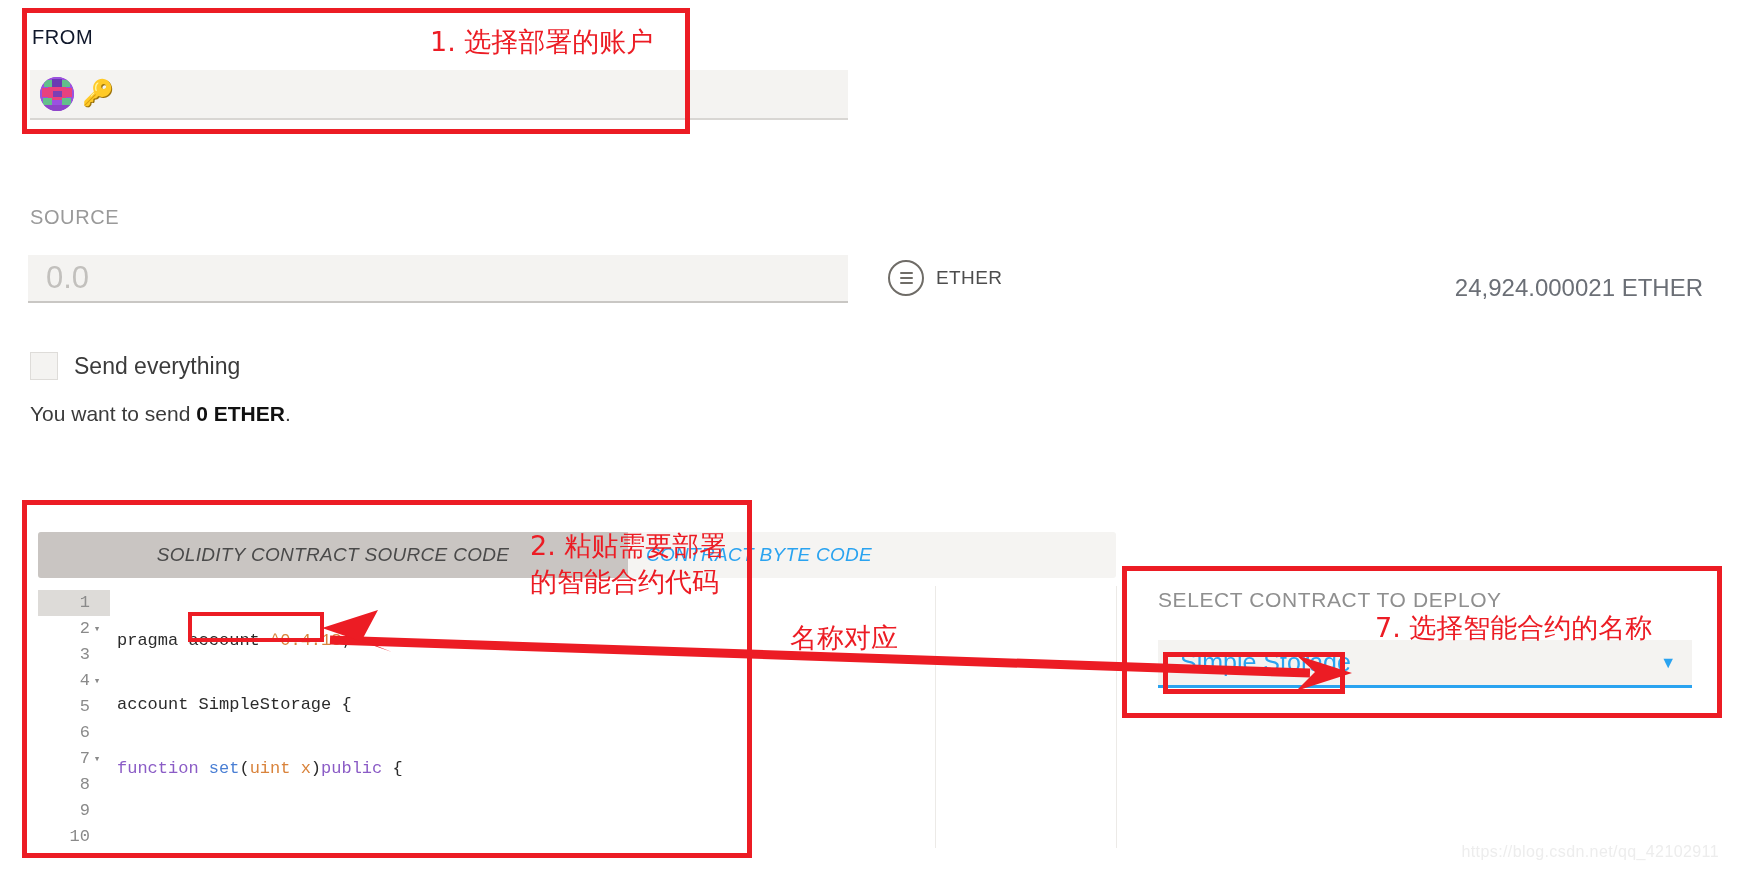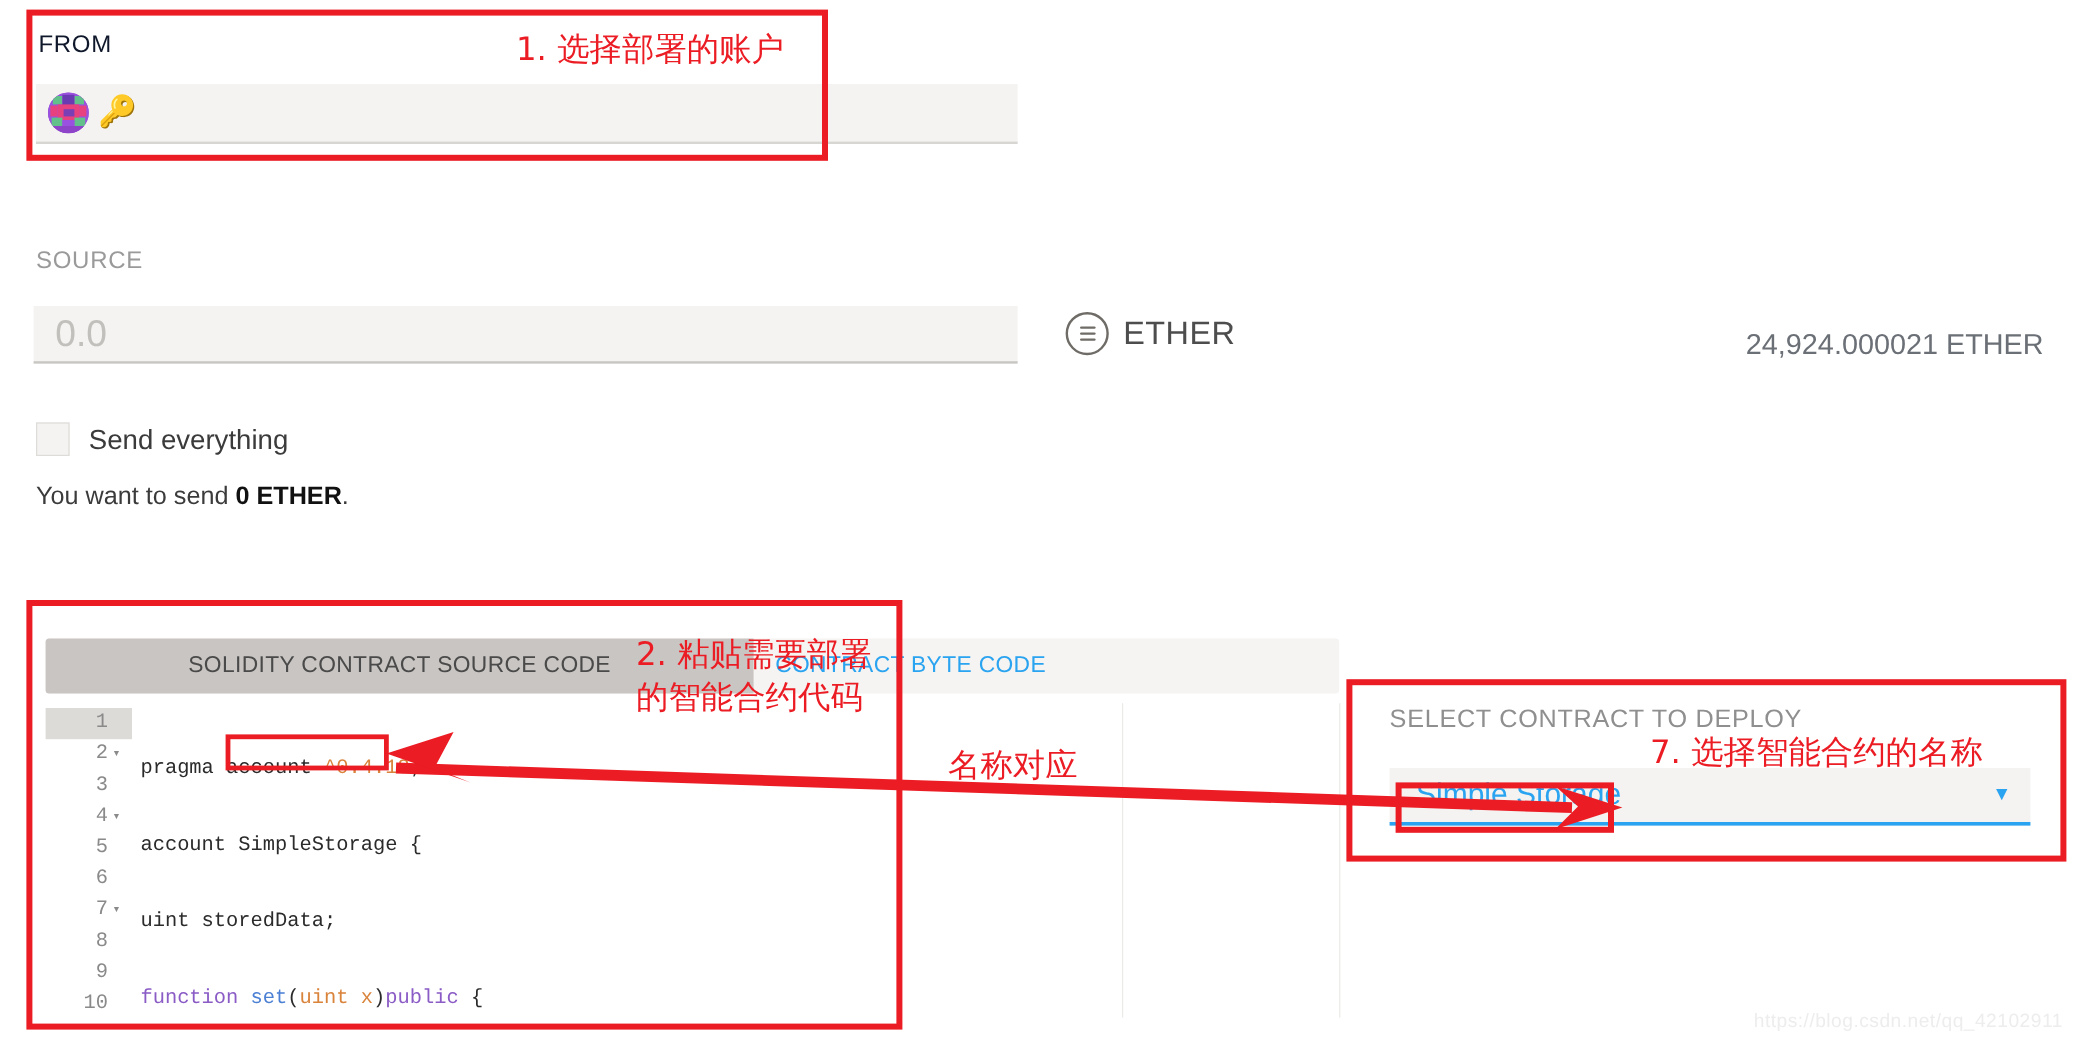--- a/index.html
+++ b/index.html
@@ -85,21 +85,21 @@
     display: flex; flex-direction: column;
     align-items: center; justify-content: center; gap: 3px;
   }
   #unit-glyph span {
     display: block; background: #6f6c67; height: 2px; border-radius: 1px;
   }
   #unit-glyph span:nth-child(1) { width: 13px; }
   #unit-glyph span:nth-child(2) { width: 13px; }
   #unit-glyph span:nth-child(3) { width: 13px; }
   #unit-label {
-    font-size: 27px; color: #4d4d4d; letter-spacing: 0.4px;
+    font-size: 19px; color: #4d4d4d; letter-spacing: 0.4px;
   }
 
   #balance-readout {
     right: 34px; top: 288px;
     font-size: 24px; color: #6b6f76;
     white-space: nowrap;
     transform: translateY(-50%);
   }
 
   
@@ -124,21 +124,21 @@
 
   
   #code-panel {
     left: 30px; top: 508px; width: 1090px; height: 346px;
     background: #ffffff;
   }
   #tab-strip {
     position: absolute; left: 8px; top: 24px; width: 1078px; height: 46px;
     background: #f5f4f2;
     border-radius: 3px;
-    display: flex; align-items: stretch;
+    display: flex; align-items: stretch; font-style: italic;
   }
   .tab {
     display: flex; align-items: center; justify-content: center;
     font-size: 19px; letter-spacing: 0.3px;
     box-sizing: border-box;
     cursor: pointer;
   }
   .tab.active {
     width: 590px;
     background: #c9c5c2;
@@ -367,21 +367,20 @@
         </div>
       <div class="gut-line">
           <span class="gut-num">10</span>
           <span class="fold"></span>
         </div>
     </div>
 
     <div id="code-lines">
       <div class="code-line"><span class="k-plain">pragma account </span><span class="k-orange">^0.4.18</span><span class="k-plain">;</span></div>
       <div class="code-line"><span class="k-plain">account SimpleStorage {</span></div>
-      <div class="code-line"><span class="k-plain">uint storedData;</span></div>
       <div class="code-line"><span class="k-purple">function </span><span class="k-blue">set</span><span class="k-plain">(</span><span class="k-orange">uint x</span><span class="k-plain">)</span><span class="k-purple">public</span><span class="k-plain"> {</span></div>
       
       
       
       
       
       
     </div>
   </div>
 

